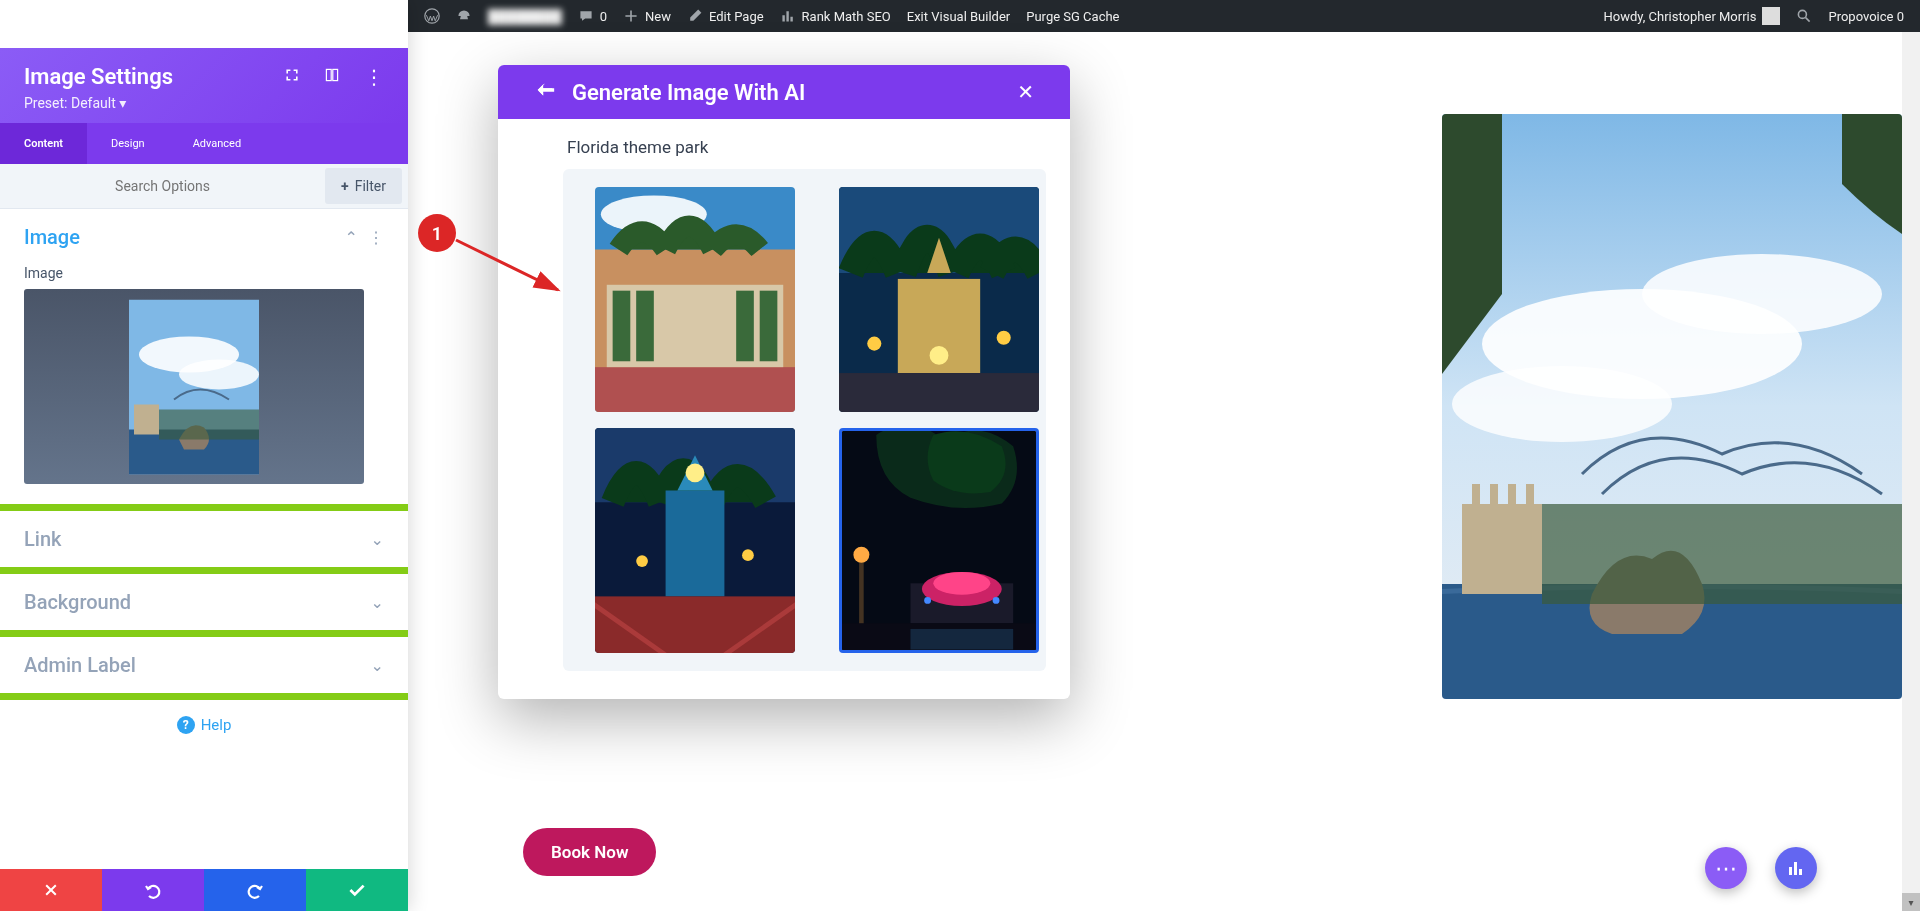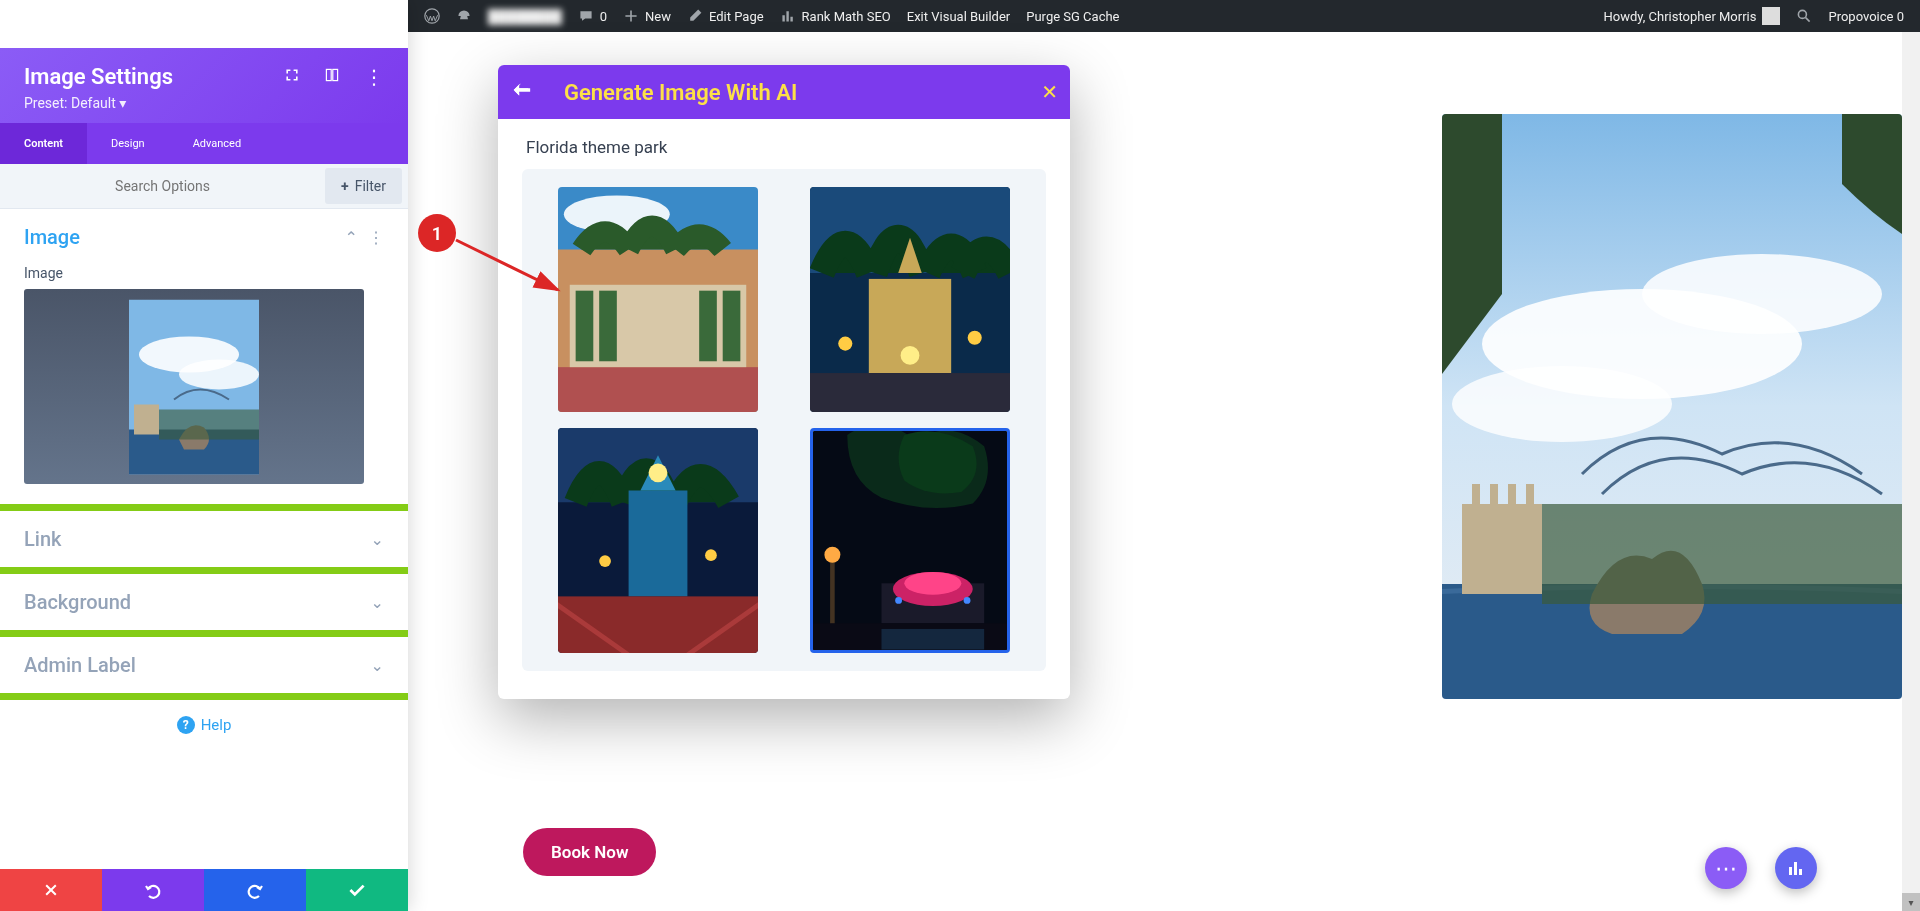--- a/index.html
+++ b/index.html
@@ -52,25 +52,25 @@
 .hero-img svg { width:100%; height:100%; }
 .book-btn { position:absolute; left:115px; bottom:35px; background:#be185d; color:#fff; border:none; border-radius:999px; padding:14px 28px; font-size:17px; font-weight:600; cursor:pointer; }
 .fab-row { position:absolute; right:85px; bottom:22px; display:flex; gap:28px; }
 .fab { width:42px; height:42px; border-radius:50%; display:flex; align-items:center; justify-content:center; color:#fff; cursor:pointer; font-size:22px; box-shadow:0 4px 12px rgba(0,0,0,.25); }
 .fab.purple { background:#8b5cf6; }
 .fab.blue { background:#6366f1; }
 .bg-gradient { position:absolute; left:0; right:0; bottom:0; height:280px; background:linear-gradient(180deg,rgba(255,255,255,0) 0%,#f1e6d9 70%,#e8d5c0 100%); z-index:-1; }
 
 
 .modal { position:absolute; top:65px; left:498px; width:572px; background:#fff; border-radius:6px; box-shadow:0 20px 60px rgba(0,0,0,.3); z-index:50; overflow:hidden; }
-.modal-head { background:#7c3aed; color:#fde047; display:flex; align-items:center; padding:14px 12px; gap:32px; }
+.modal-head { background:#7c3aed; color:#ffffff; display:flex; align-items:center; padding:14px 36px; gap:16px; }
 .modal-head .back-icon { cursor:pointer; }
 .modal-head .title { font-size:22px; font-weight:600; flex:1; }
 .modal-head .close-icon { cursor:pointer; font-size:20px; }
-.modal-body { padding:18px 24px 28px; }
+.modal-body { padding:18px 24px 28px;margin-left:41px; }
 .modal-prompt { font-size:17px; color:#374151; margin-bottom:12px; padding-left:4px; }
 .modal-grid-wrap { background:#f1f5f9; border-radius:6px; padding:18px; }
 .modal-grid { display:grid; grid-template-columns:1fr 1fr; gap:16px; justify-items:center; }
 .modal-grid .cell { width:200px; height:225px; border-radius:4px; overflow:hidden; cursor:pointer; }
 .modal-grid .cell.selected { border:3px solid #2563eb; }
 .modal-grid .cell svg { width:100%; height:100%; display:block; }
 .modal-grid .slot { width:228px; display:flex; justify-content:center; }
 
 
 .anno-badge { position:absolute; top:214px; left:418px; width:38px; height:38px; background:#dc2626; border-radius:50%; color:#fff; display:flex; align-items:center; justify-content:center; font-size:18px; font-weight:600; z-index:60; }

